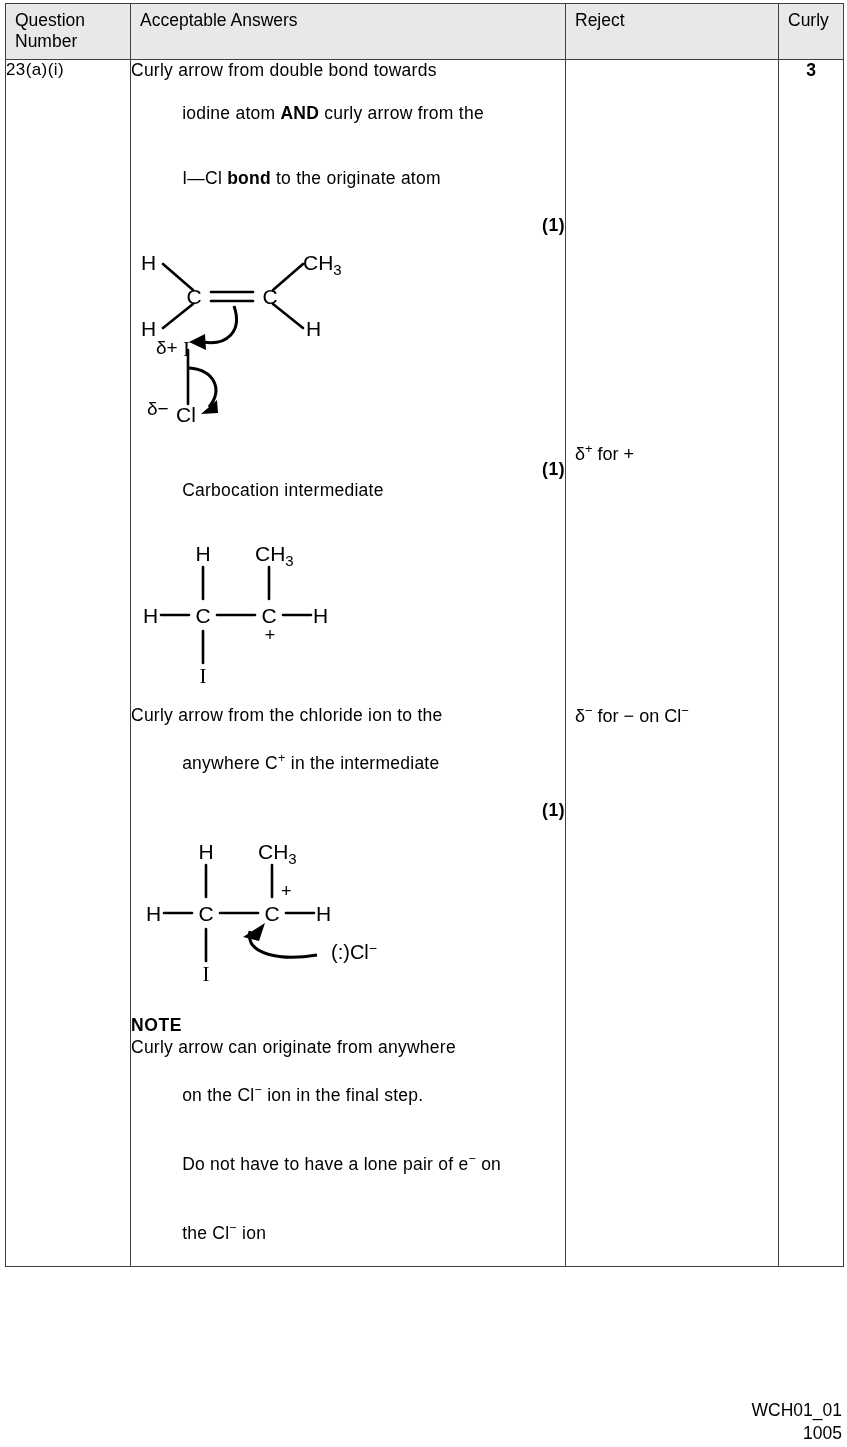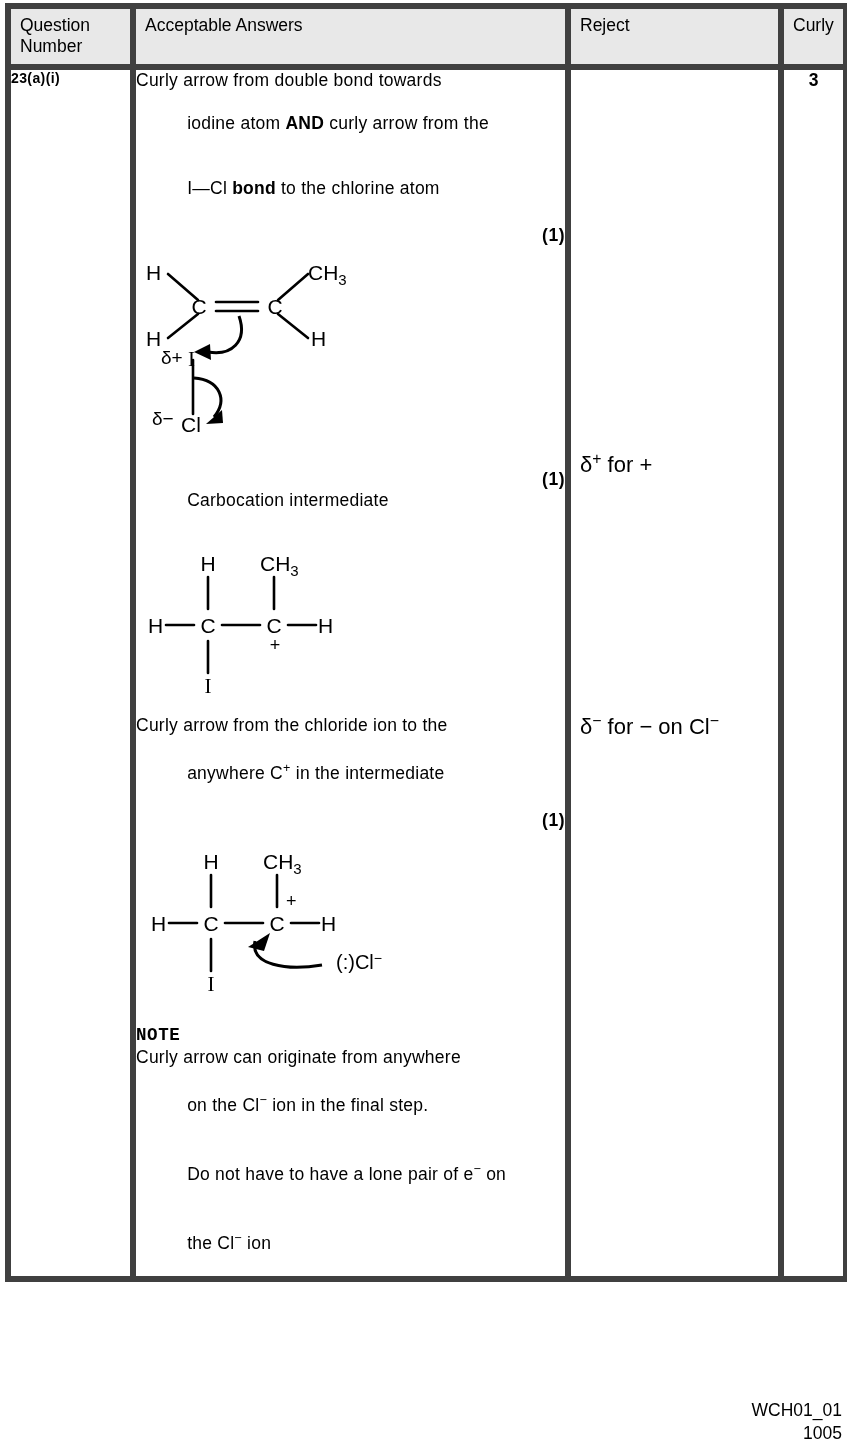--- a/index.html
+++ b/index.html
@@ -19,21 +19,21 @@
   
   .ms-table {
     position: absolute;
     left: 5px;
     top: 3px;
     width: 838px;
     border-collapse: collapse;
     table-layout: fixed;
   }
   .ms-table td, .ms-table th {
-    border: 6px solid #404040;
+    border: 1px solid #404040;
     vertical-align: top;
     padding: 0;
   }
   .ms-table thead th {
     background: #e8e8e8;
     font-weight: normal;
     text-align: left;
     font-size: 17.5px;
     line-height: 21px;
     padding: 6px 8px 7px 9px;
@@ -42,22 +42,22 @@
     background: #ffffff;
   }
 
   .col-qn   { width: 125px; }
   .col-ans  { width: 435px; }
   .col-rej  { width: 213px; }
   .col-mark { width: 65px; }
 
   .cell-qn {
     padding: 9px 8px 8px 10px;
-    font-size: 14px;
-    font-weight: bold;
+    font-size: 17px;
+    font-weight: normal;
     letter-spacing: 0.4px;
   }
   .cell-ans {
     padding: 9px 10px 12px 11px;
     font-size: 17.5px;
     line-height: 21.5px;
     position: relative;
     height: 930px;
   }
   .cell-rej {
@@ -86,21 +86,21 @@
     letter-spacing: 0.5px;
   }
   .note-head {
     font-weight: bold;
     letter-spacing: 0.6px;
   }
 
   .rej-item {
     position: absolute;
     left: 9px;
-    font-size: 22px;
+    font-size: 18px;
     white-space: nowrap;
   }
   .rej-1 { top: 378px; }
   .rej-2 { top: 640px; }
 
   .sup { font-size: 0.72em; vertical-align: super; }
 
   
   .struct {
     position: relative;
@@ -144,21 +144,21 @@
         <span>23(a)(i)</span>
       </td>
 
       <td class="cell-ans">
 
         <div class="txt-line">Curly arrow from double bond towards</div>
         <div class="txt-line">
           <span>iodine atom </span><span class="bold">AND</span><span> curly arrow from the</span>
         </div>
         <div class="txt-line">
-          <span>I—Cl </span><span class="bold">bond</span><span> to the chlorine atom</span>
+          <span>I—Cl </span><span class="bold">bond</span><span> to the originate atom</span>
         </div>
         <div class="mark-pt" style="margin-top:4px;">(1)</div>
 
         <div class="struct" style="margin-top:14px;">
           <svg width="300" height="185" viewBox="0 0 300 185">
             <g stroke="#000" stroke-width="2.6" fill="none" stroke-linecap="round">
 
               <line x1="32" y1="14" x2="62" y2="40"></line>
 
               <line x1="32" y1="78" x2="62" y2="54"></line>
@@ -260,21 +260,21 @@
               <text x="200" y="124" font-size="20">(:)Cl<tspan font-size="14" dy="-6">−</tspan></text>
             </g>
 
             <g>
               <path d="M 186 120 C 150 126, 114 120, 119 96" stroke="#000" stroke-width="3" fill="none"></path>
               <polygon points="112,102 134,88 128,106" fill="#000"></polygon>
             </g>
           </svg>
         </div>
 
-        <div class="note-head" style="margin-top:10px;font-family:Liberation Mono, monospace;">NOTE</div>
+        <div class="note-head" style="margin-top:10px;">NOTE</div>
         <div class="txt-line">Curly arrow can originate from anywhere</div>
         <div class="txt-line">
           <span>on the Cl</span><span class="sup">−</span><span> ion in the final step.</span>
         </div>
         <div class="txt-line">
           <span>Do not have to have a lone pair of e</span><span class="sup">−</span><span> on</span>
         </div>
         <div class="txt-line">
           <span>the Cl</span><span class="sup">−</span><span> ion</span>
         </div>

